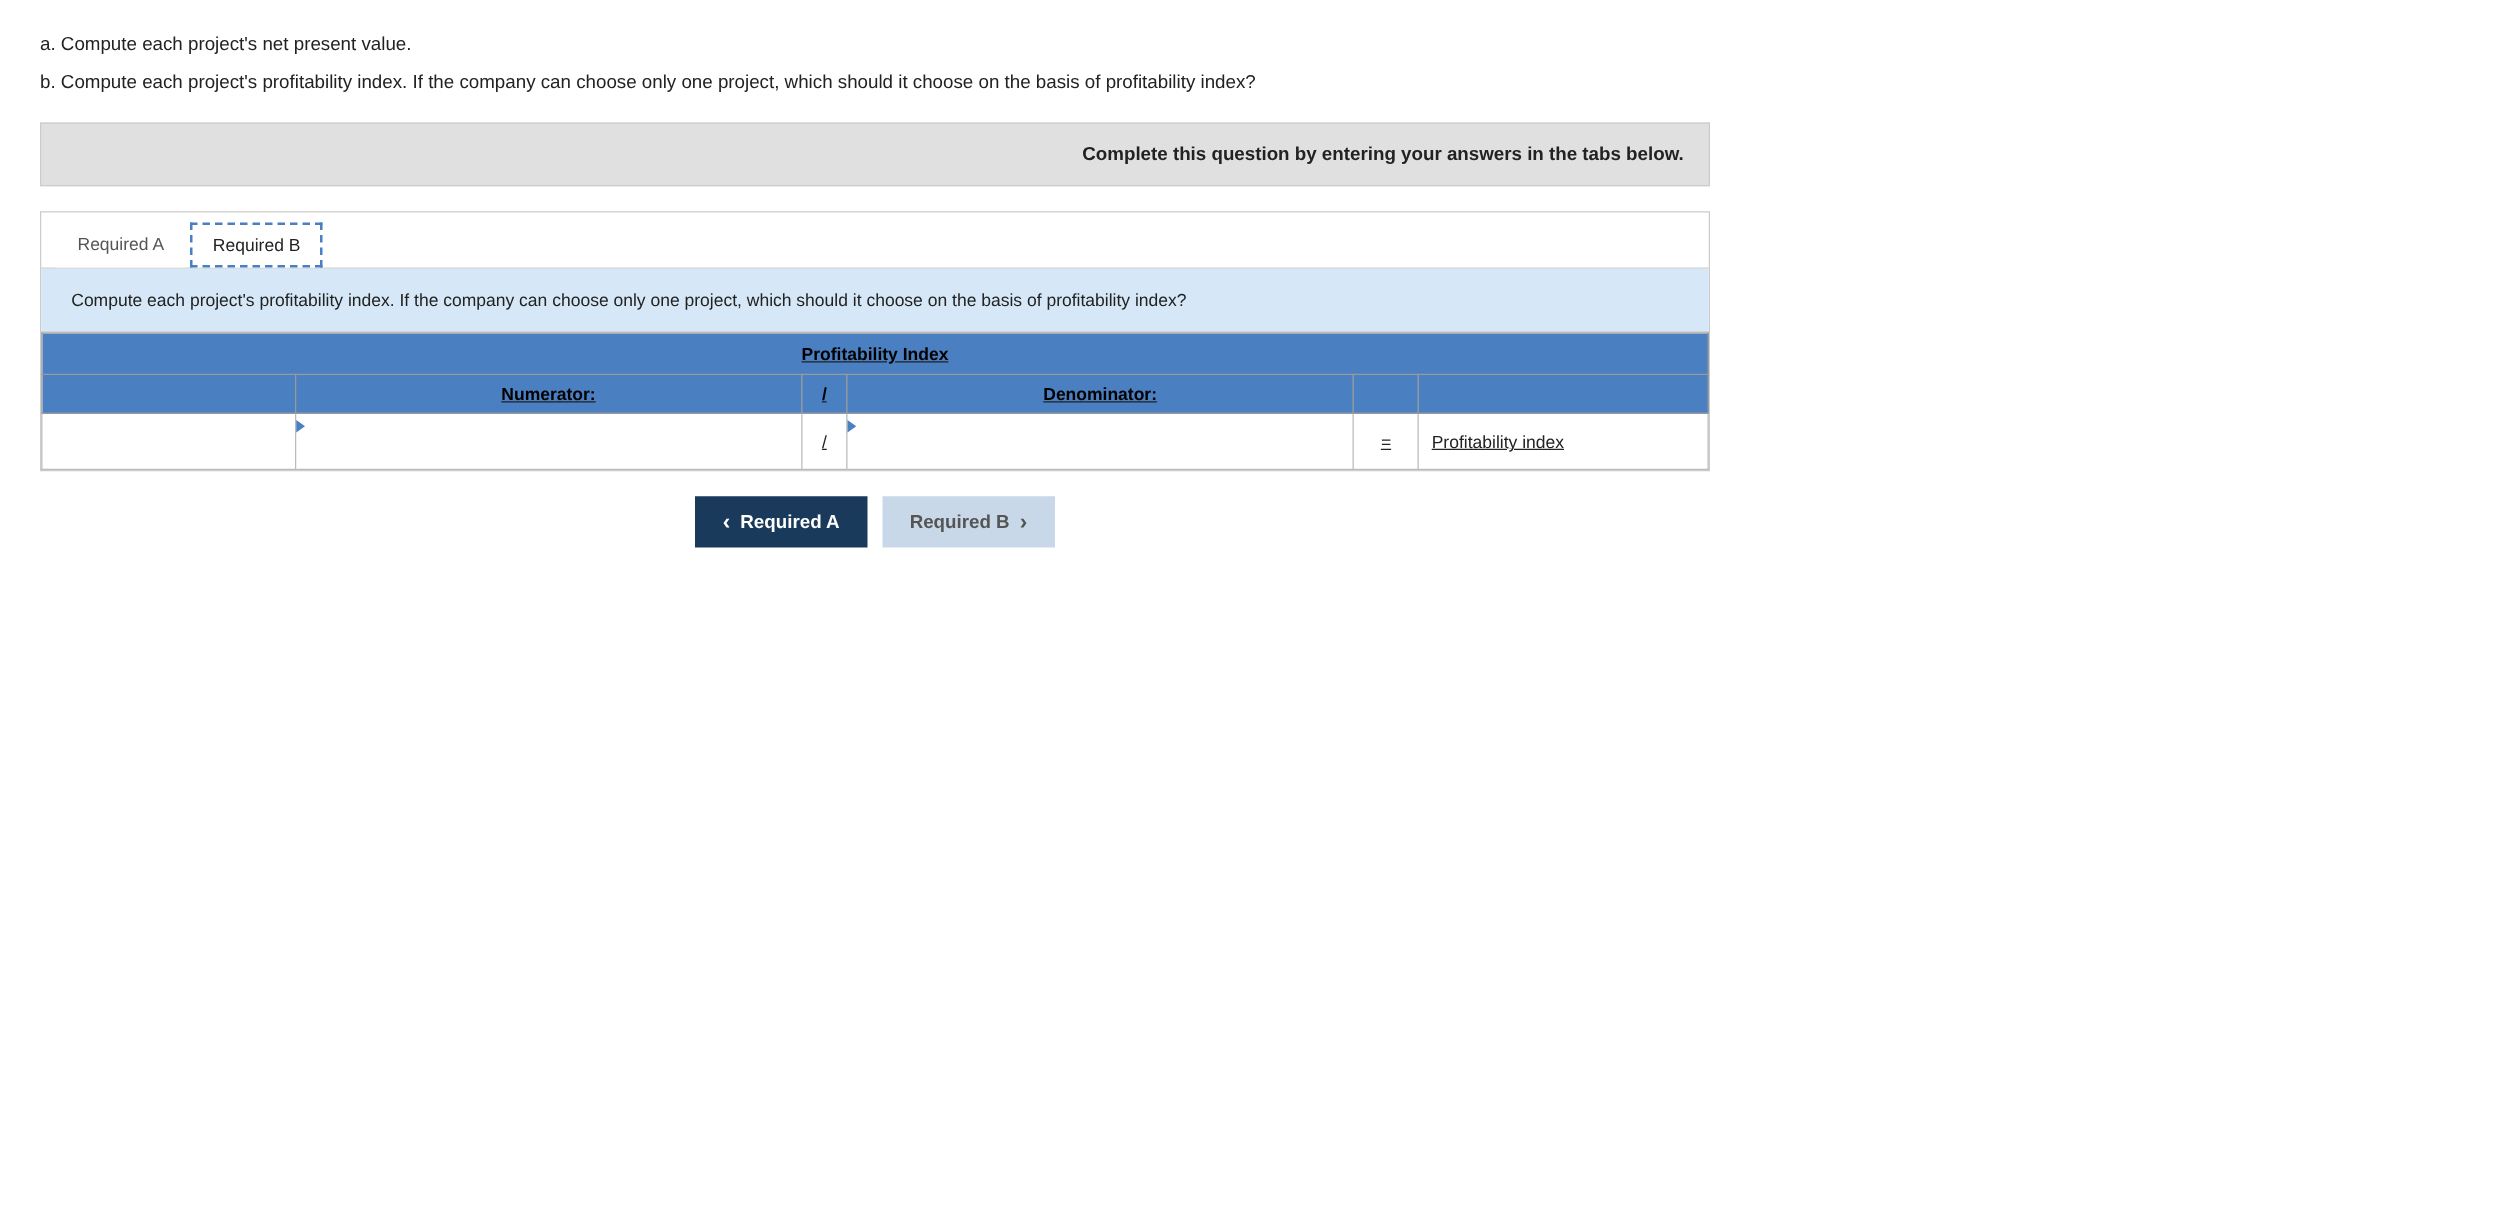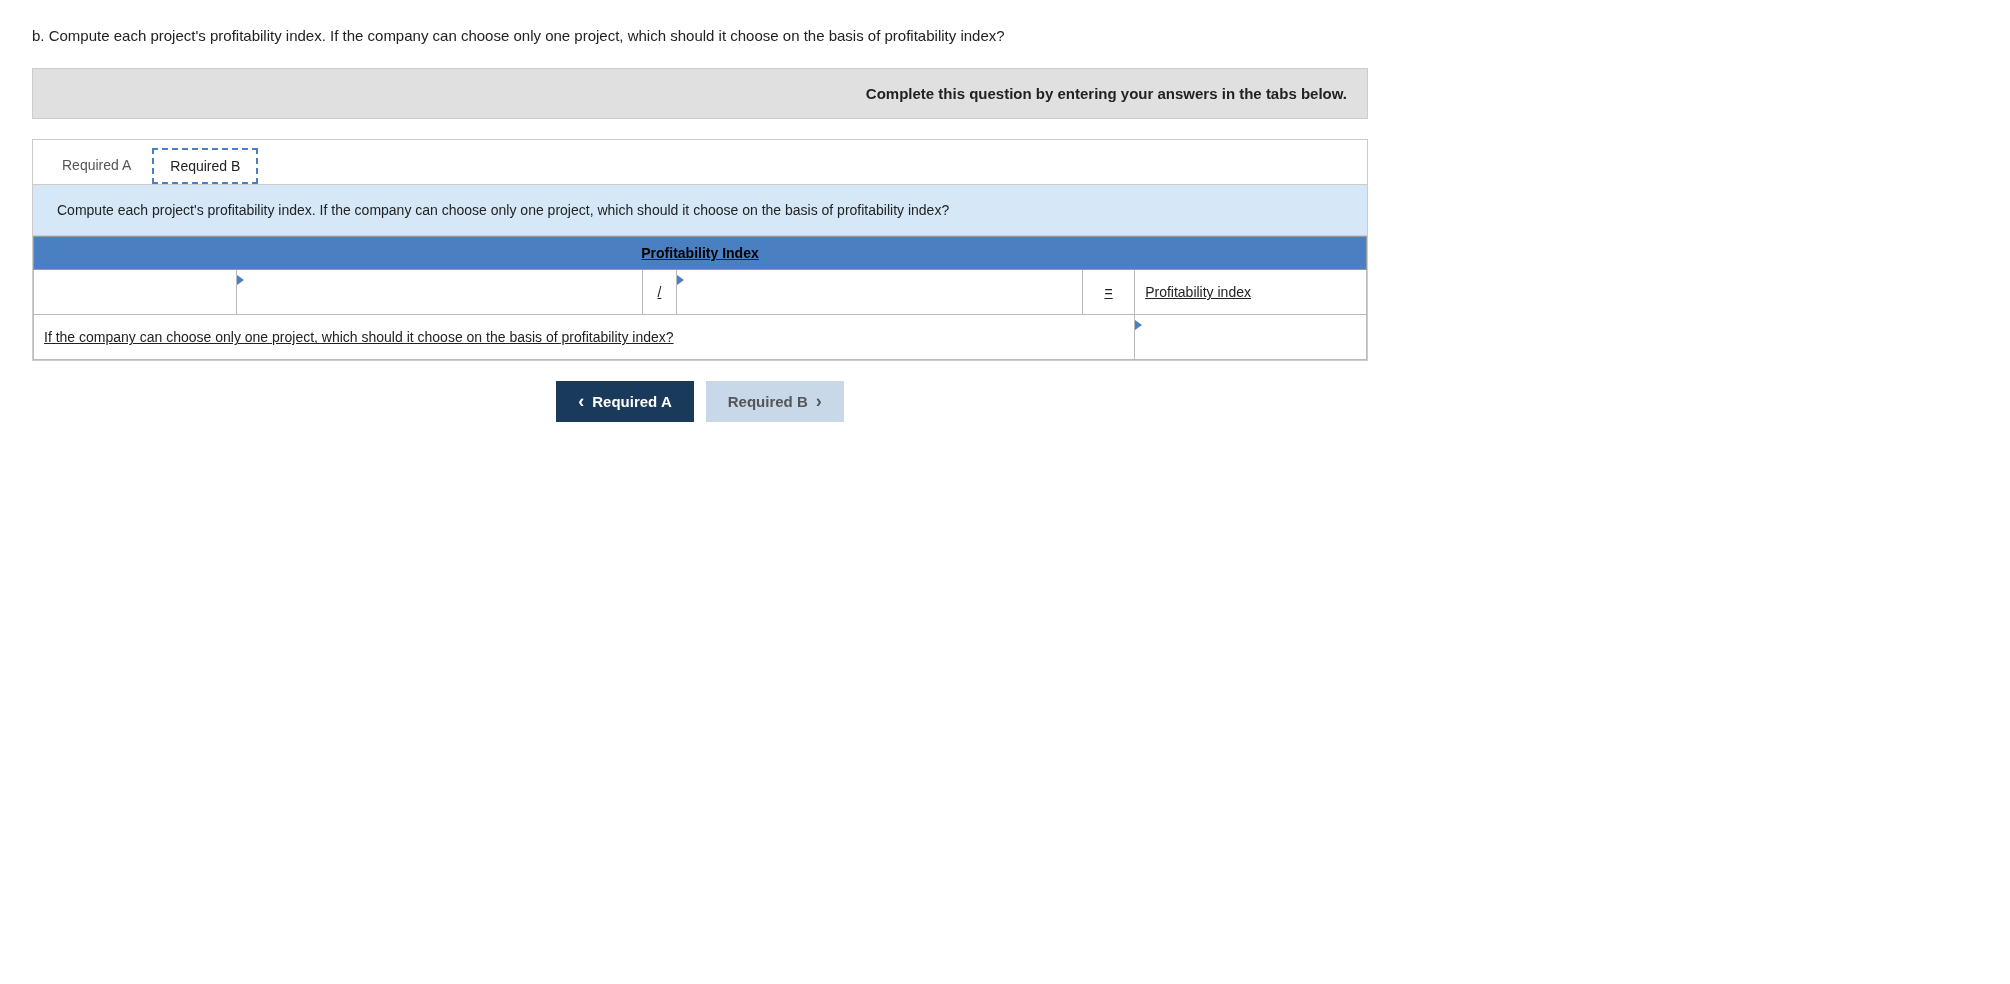--- a/index.html
+++ b/index.html
@@ -224,20 +224,21 @@
       width: 36px;
     }
     .col-row-profindex {
       width: 160px;
     }
   </style>
 </head>
 <body>
 
 <div class="intro-text">
+  <p>a. Compute each project's net present value.</p>
   <p>b. Compute each project's profitability index. If the company can choose only one project, which should it choose on the basis of profitability index?</p>
 </div>
 
 <div class="complete-box">
   <span>Complete this question by entering your answers in the tabs below.</span>
 </div>
 
 <div class="tabs-container">
   <div class="tabs-row">
     <div class="tab inactive">
@@ -259,47 +260,48 @@
         <col class="col-row-numerator">
         <col class="col-row-slash">
         <col class="col-row-denominator">
         <col class="col-row-equals">
         <col class="col-row-profindex">
       </colgroup>
       <thead>
         <tr class="header-title-row">
           <td colspan="6">Profitability Index</td>
         </tr>
+        <tr class="header-col-row">
+          <td></td>
+          <td>Numerator:</td>
+          <td>/</td>
+          <td>Denominator:</td>
+          <td></td>
+          <td></td>
+        </tr>
       </thead>
       <tbody>
 
         <tr>
           <td class="label-cell"></td>
           <td class="input-cell">
             <span class="triangle-right"></span>
             <input type="text" value="" style="">
           </td>
           <td class="slash-cell">/</td>
           <td class="input-cell">
             <span class="triangle-right"></span>
             <input type="text" value="" style="">
           </td>
           <td class="equals-cell">=</td>
           <td class="prof-index-label">Profitability index</td>
         </tr>
 
 
 
-        <tr>
-          <td colspan="5" class="label-cell">If the company can choose only one project, which should it choose on the basis of profitability index?</td>
-          <td class="input-cell">
-            <span class="triangle-right"></span>
-            <input type="text" value="" style="">
-          </td>
-        </tr>
       </tbody>
     </table>
   </div>
 </div>
 
 <div class="bottom-nav">
   <button class="btn-primary">
     <span class="arrow-left"></span>
     <span>Required A</span>
   </button>

